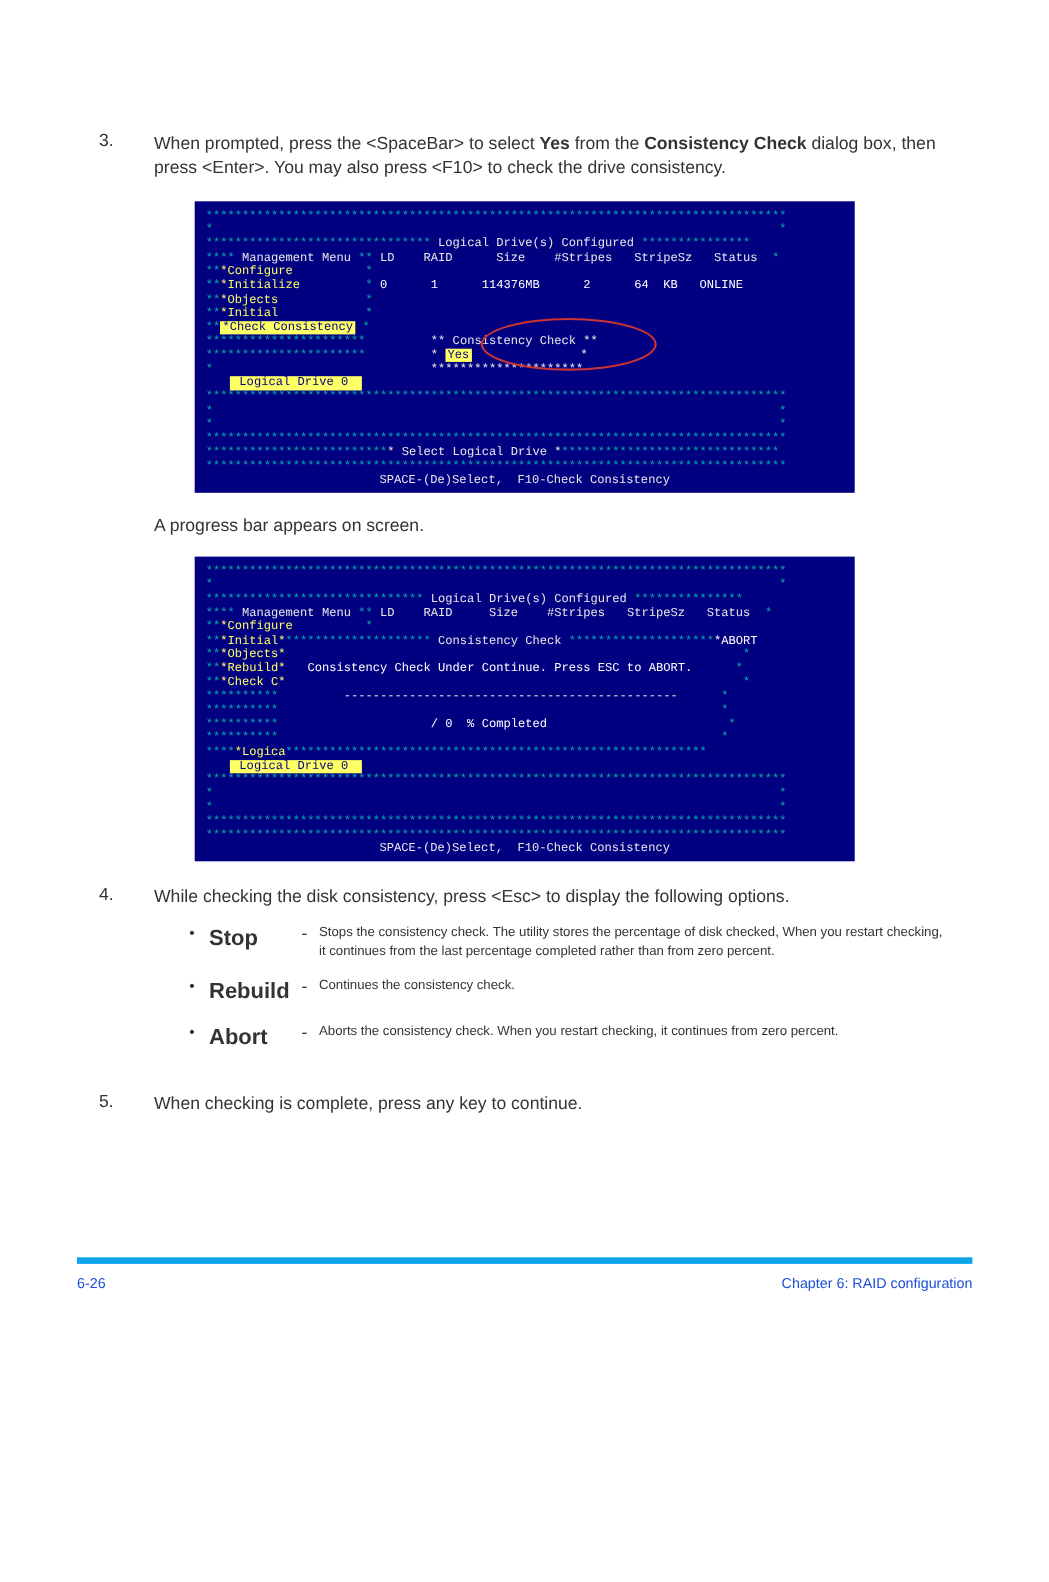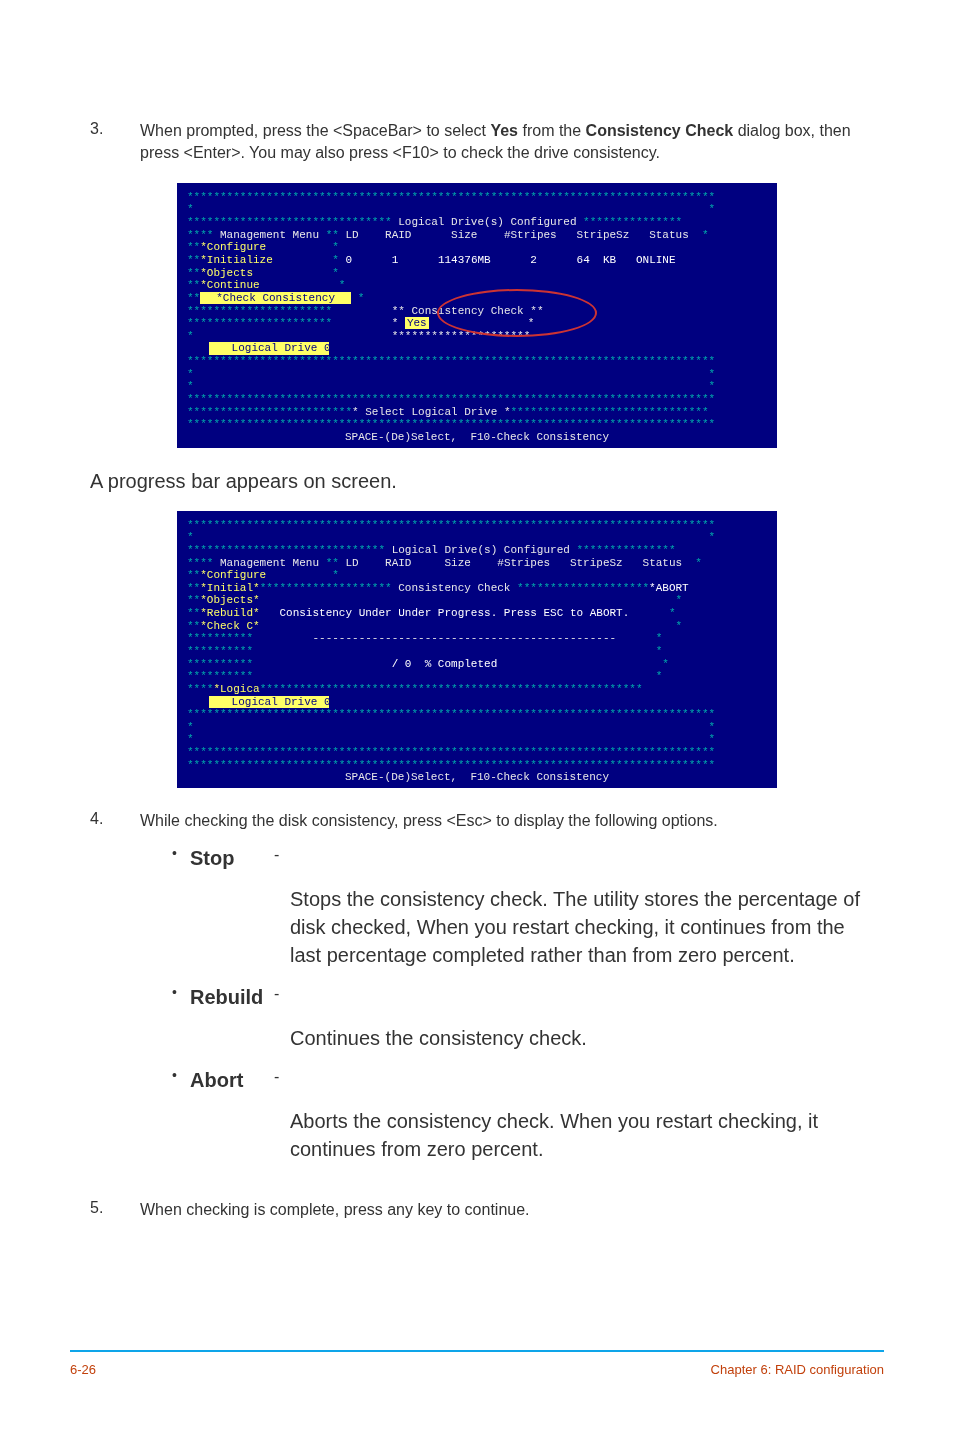--- a/index.html
+++ b/index.html
@@ -37,34 +37,35 @@
       font-size: 11px;
       line-height: 1.15;
       color: #ffff66;
       position: relative;
     }
     .bios-line { white-space: pre; }
     .bios .cyan { color: #00aaaa; }
     .bios .white { color: #e8e8e8; text-align: right; }
     .bios .status-white { color: #ffffff; }
     .bios-header-sep { color: #00aaaa; }
-    .hl-menu { background: #ffff66; color: #000080; padding: 0 16px; }
+    .hl-menu { background: #ffff66; color: #000080; padding: 0 2px; }
     .hl-yes { background: #ffff66; color: #000080; padding: 0 2px; }
     .red-oval {
       position: absolute;
       border: 2px solid #cc3333;
       border-radius: 50%;
       width: 160px;
       height: 48px;
       left: 260px;
       top: 106px;
       pointer-events: none;
     }
     .caption {
-      font-size: 20px;
+      margin-left: 50px;
+      font-size: 16px;
       margin-bottom: 18px;
     }
     ul.option-list {
       list-style: none;
       padding: 0;
       margin: 12px 0 18px 32px;
     }
     ul.option-list li {
       display: flex;
       margin-bottom: 14px;
@@ -79,32 +80,31 @@
       width: 84px;
       font-weight: bold;
       font-size: 20px;
     }
     .opt-sep {
       width: 16px;
       font-size: 16px;
     }
     .opt-desc {
       flex: 1;
-      font-size: 20px;
+      font-size: 12px;
       line-height: 1.4;
-      margin-top: 41px;
     }
     .footer {
       display: flex;
       justify-content: space-between;
-      border-top: 2px solid #0ea5e9;
+      border-top: 6px solid #0ea5e9;
       margin: 50px 70px 0 70px;
       padding-top: 10px;
       font-size: 13px;
-      color: #c2410c;
+      color: #1d4ed8;
       text-align: center;
     }
   </style>
 </head>
 <body>
 
 <div class="page">
 
   <div class="step">
     <div class="step-num">3.</div>
@@ -114,21 +114,21 @@
   </div>
 
   <div class="bios">
     <div class="bios-line bios-header-sep">********************************************************************************</div>
     <div class="bios-line bios-header-sep">*                                                                              *</div>
     <div class="bios-line"><span class="cyan">*</span><span class="cyan">*********************</span><span class="cyan">*********</span><span class="white"> Logical Drive(s) Configured </span><span class="cyan">***************</span></div>
     <div class="bios-line"><span class="cyan">****</span><span class="white"> Management Menu </span><span class="cyan">** </span><span class="white">LD</span>    <span class="white">RAID</span>      <span class="white">Size</span>    <span class="white">#Stripes</span>   <span class="white">StripeSz</span>   <span class="white">Status</span>  <span class="cyan">*</span></div>
     <div class="bios-line"><span class="cyan">**</span><span>*Configure</span>          <span class="cyan">*</span>                                                          </div>
     <div class="bios-line"><span class="cyan">**</span><span>*Initialize</span>         <span class="cyan">* </span><span class="status-white">0</span>      <span class="status-white">1</span>      <span class="status-white">114376MB</span>      <span class="status-white">2</span>      <span class="status-white">64  KB</span>   <span class="status-white">ONLINE</span></div>
     <div class="bios-line"><span class="cyan">**</span><span>*Objects</span>            <span class="cyan">*</span></div>
-    <div class="bios-line"><span class="cyan">**</span><span>*Continue</span>            <span class="cyan">*</span></div>
+    <div class="bios-line"><span class="cyan">**</span><span>*Initial</span>            <span class="cyan">*</span></div>
     <div class="bios-line"><span class="cyan">**</span><span class="hl-menu">*Check Consistency</span> <span class="cyan">*</span></div>
     <div class="bios-line"><span class="cyan">**********************</span>         <span class="white">**</span> <span class="white">Consistency Check</span> <span class="white">**</span></div>
     <div class="bios-line"><span class="cyan">**********************</span>         <span class="white">*</span> <span class="hl-yes">Yes</span>               <span class="white">*</span></div>
     <div class="bios-line"><span class="cyan">*                              </span><span class="white">*********************</span></div>
     <div class="bios-line hl-menu" style="margin-left:22px;width:120px"> Logical Drive 0 </div>
     <div class="bios-line bios-header-sep">********************************************************************************</div>
     <div class="bios-line bios-header-sep">*                                                                              *</div>
     <div class="bios-line bios-header-sep">*                                                                              *</div>
     <div class="bios-line bios-header-sep">********************************************************************************</div>
     <div class="bios-line"><span class="cyan">*************************</span><span class="white">*</span><span class="white"> Select Logical Drive </span><span class="white">*</span><span class="cyan">******************************</span></div>
@@ -140,21 +140,21 @@
   <div class="caption">A progress bar appears on screen.</div>
 
   <div class="bios">
     <div class="bios-line bios-header-sep">********************************************************************************</div>
     <div class="bios-line bios-header-sep">*                                                                              *</div>
     <div class="bios-line"><span class="cyan">*</span><span class="cyan">*****************************</span><span class="white"> Logical Drive(s) Configured </span><span class="cyan">***************</span></div>
     <div class="bios-line"><span class="cyan">****</span><span class="white"> Management Menu </span><span class="cyan">** </span><span class="white">LD</span>    <span class="white">RAID</span>     <span class="white">Size</span>    <span class="white">#Stripes</span>   <span class="white">StripeSz</span>   <span class="white">Status</span>  <span class="cyan">*</span></div>
     <div class="bios-line"><span class="cyan">**</span><span>*Configure</span>          <span class="cyan">*</span></div>
     <div class="bios-line"><span class="cyan">**</span><span>*Initial*</span><span class="cyan">********************</span><span class="white"> Consistency Check </span><span class="cyan">********************</span><span class="status-white">*ABORT</span></div>
     <div class="bios-line"><span class="cyan">**</span><span>*Objects*</span>                                                               <span class="cyan">*</span></div>
-    <div class="bios-line"><span class="cyan">**</span><span>*Rebuild*</span>   <span class="status-white">Consistency Under Under Progress. Press ESC to ABORT.</span>      <span class="cyan">*</span></div>
+    <div class="bios-line"><span class="cyan">**</span><span>*Rebuild*</span>   <span class="status-white">Consistency Check Under Continue. Press ESC to ABORT.</span>      <span class="cyan">*</span></div>
     <div class="bios-line"><span class="cyan">**</span><span>*Check C*</span>                                                               <span class="cyan">*</span></div>
     <div class="bios-line"><span class="cyan">**********</span>         <span class="white">----------------------------------------------</span>      <span class="cyan">*</span></div>
     <div class="bios-line"><span class="cyan">**********</span>                                                             <span class="cyan">*</span></div>
     <div class="bios-line"><span class="cyan">**********</span>                    <span class="status-white"> / 0  % Completed</span>                         <span class="cyan">*</span></div>
     <div class="bios-line"><span class="cyan">**********</span>                                                             <span class="cyan">*</span></div>
     <div class="bios-line"><span class="cyan">****</span><span>*Logica</span><span class="cyan">**********************************************************</span></div>
     <div class="bios-line hl-menu" style="margin-left:22px;width:120px"> Logical Drive 0 </div>
     <div class="bios-line bios-header-sep">********************************************************************************</div>
     <div class="bios-line bios-header-sep">*                                                                              *</div>
     <div class="bios-line bios-header-sep">*                                                                              *</div>

